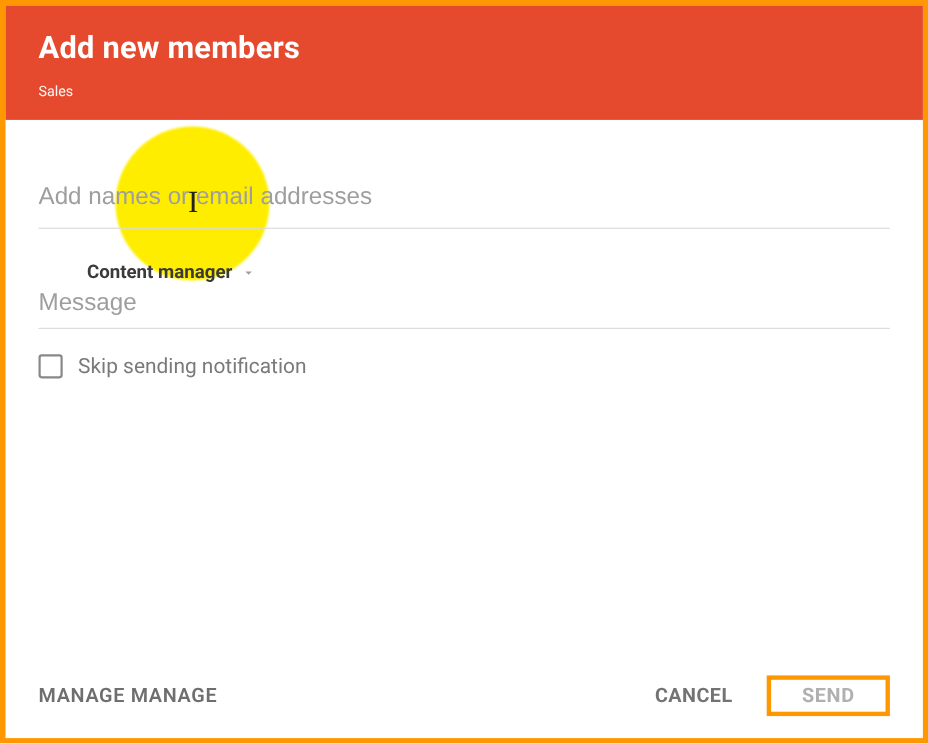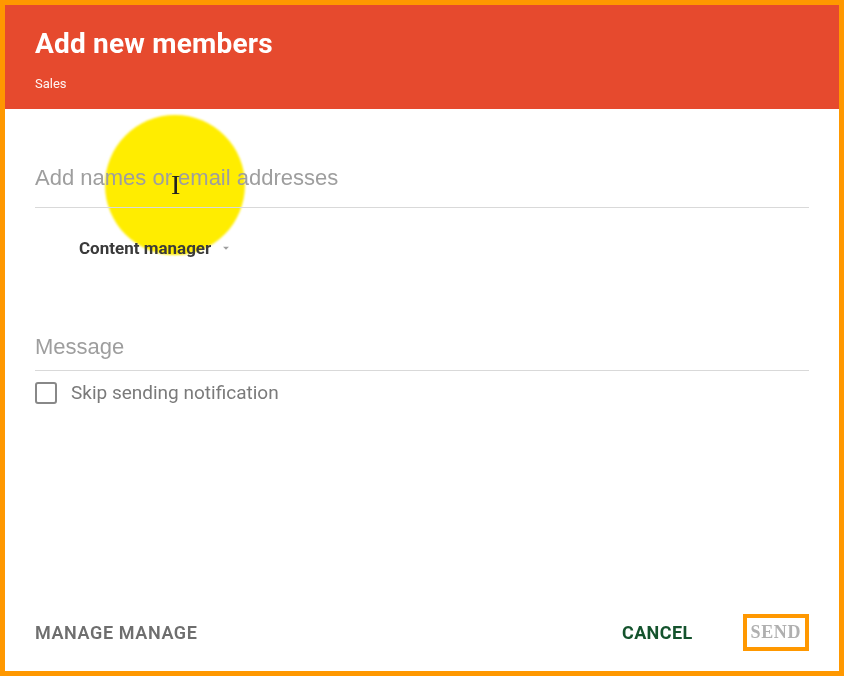--- a/index.html
+++ b/index.html
@@ -96,40 +96,39 @@
     font-weight: 700;
     color: #3a3a3a;
     margin-left: 44px;
   }
   .role-caret svg {
     width: 14px;
     height: 14px;
     display: block;
   }
   .msg-row {
-    margin-top: 72px;
   }
   .msg-input {
     width: 100%;
     border: none;
     border-bottom: 1px solid #d9d9d9;
     font-size: 22px;
     padding: 4px 0 10px 0;
     color: #333;
     outline: none;
     background: transparent;
   }
   .msg-input::placeholder {
     color: #9e9e9e;
   }
   .skip-row {
     display: flex;
     align-items: center;
     gap: 14px;
-    margin-top: 10px;
+    margin-top: 22px;
   }
   .chk {
     width: 22px;
     height: 22px;
     border: 2px solid #888;
     border-radius: 3px;
     background: #fff;
     cursor: pointer;
     flex-shrink: 0;
   }
@@ -147,29 +146,28 @@
     font-size: 18px;
     font-weight: 600;
     color: #6e6e6e;
     letter-spacing: 0.6px;
     cursor: pointer;
   }
   .spacer { flex: 1; }
   .cancel {
     font-size: 18px;
     font-weight: 700;
-    color: #14532d;
+    color: #737373;
     letter-spacing: 0.4px;
-    margin-right: 50px;
+    margin-right: 31px;
     cursor: pointer;
   }
   .send-wrap {
     border: 4px solid #ff9800;
-    padding: 4px 4px;
-    font-family: Liberation Serif, serif;
+    padding: 4px 28px;
   }
   .send {
     font-size: 18px;
     font-weight: 700;
     color: #b0b0b0;
     letter-spacing: 0.6px;
     cursor: pointer;
   }
 </style>
 </head>

